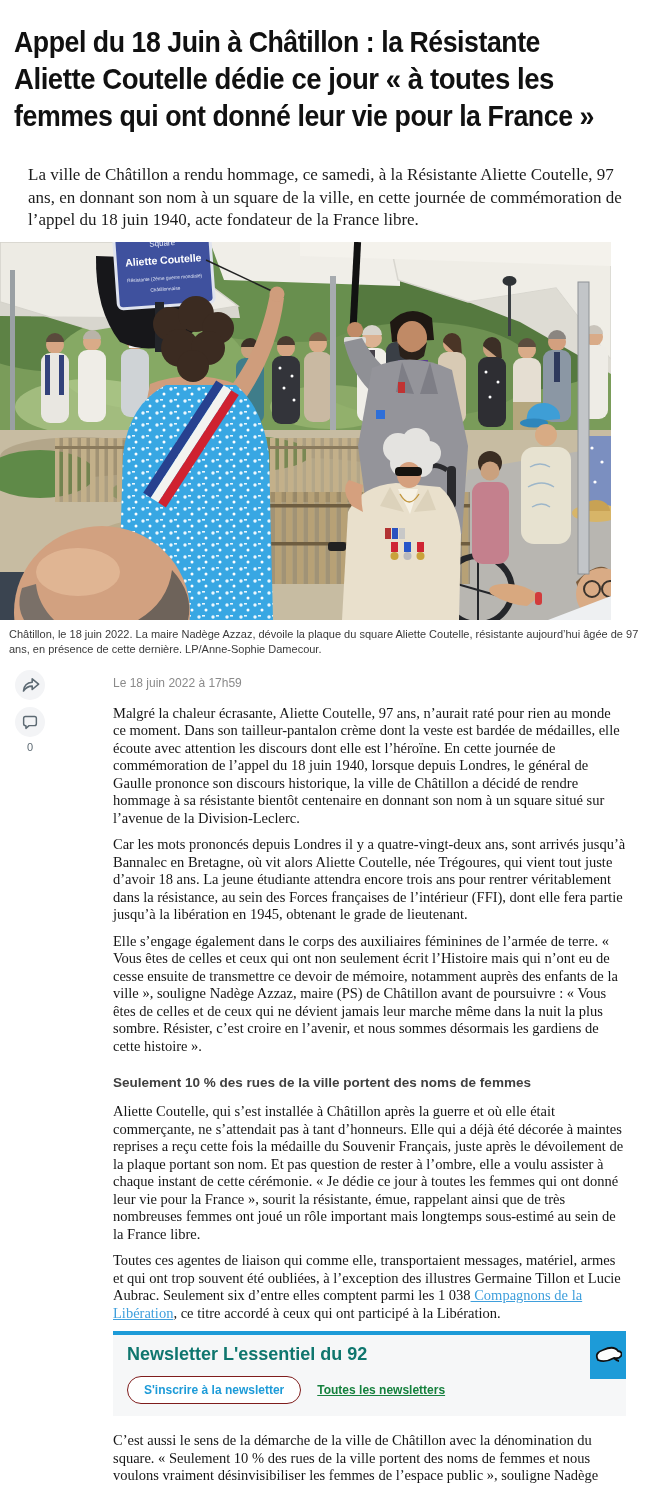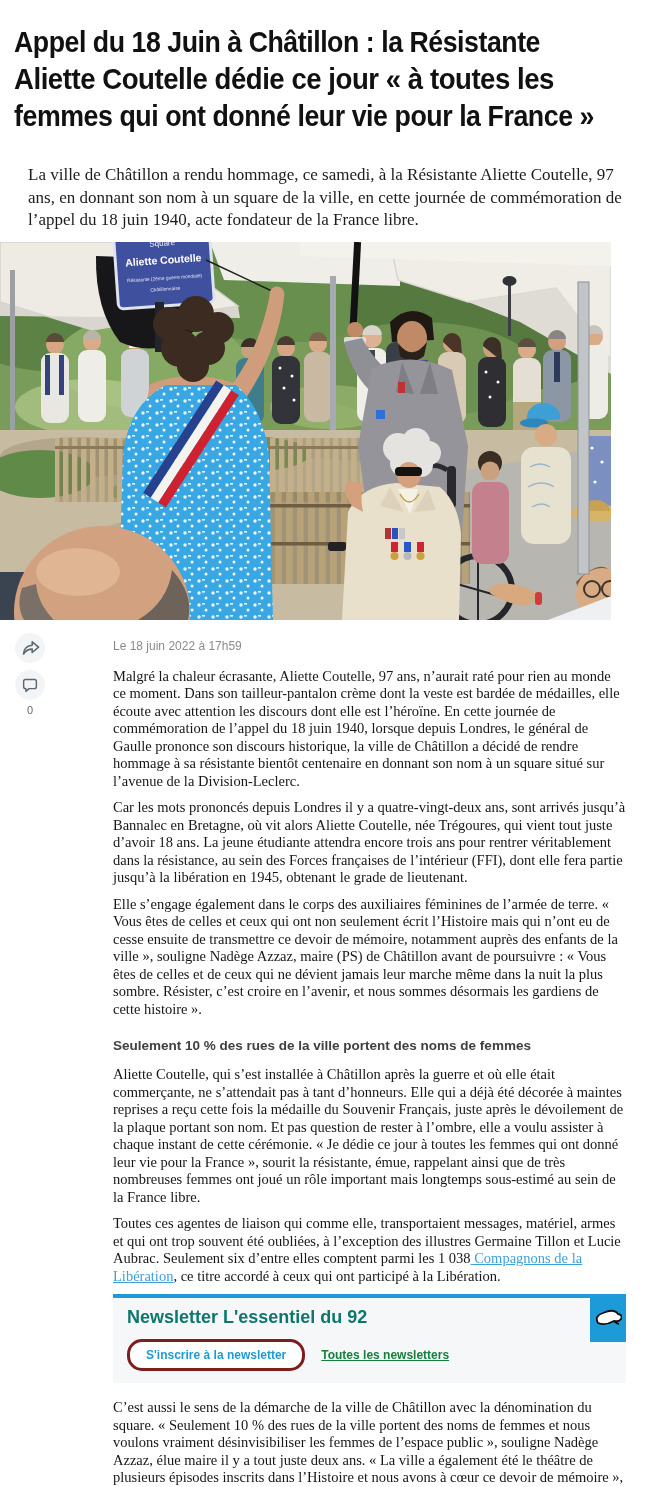--- a/index.html
+++ b/index.html
@@ -19,21 +19,21 @@
   .byline .author{text-decoration:underline;color:#1a1a1a;cursor:pointer;}
   .date{font-size:12px;color:#8a8a8a;margin-top:6px;}
   .content p{font-family:"Liberation Serif",serif;font-size:14.5px;line-height:17.5px;color:#161616;margin:0 0 9px;}
   .content p.first{margin-top:15px;}
   .sub-heading{font-size:13.5px;font-weight:700;color:#404040;margin:20px 0 13px;}
   .inline-link{color:#3f9fdc;text-decoration:underline;cursor:pointer;}
   .newsletter{position:relative;background:#f6f7f8;border-top:4px solid #1d9bd8;margin:6px 0 16px;padding:9px 50px 12px 14px;box-sizing:border-box;}
   .nl-title{font-size:18px;font-weight:700;color:#0f766e;}
   .nl-sub{font-size:12.5px;color:#55595e;margin-top:5px;}
   .nl-row{display:flex;align-items:center;gap:16px;margin-top:11px;}
-  .nl-btn{background:#fff;border:3px solid #7f1d1d;border-radius:15px;padding:6px 16px;color:#1d9bd8;font-size:12px;font-weight:700;font-family:"Liberation Sans",sans-serif;cursor:pointer;}
+  .nl-btn{background:#fff;border:1px solid #7f1d1d;border-radius:15px;padding:6px 16px;color:#1d9bd8;font-size:12px;font-weight:700;font-family:"Liberation Sans",sans-serif;cursor:pointer;}
   .nl-link{color:#15803d;font-size:12px;font-weight:700;text-decoration:underline;cursor:pointer;}
   .nl-art{position:absolute;top:0;right:0;width:36px;height:44px;background:#1d9bd8;display:flex;align-items:center;justify-content:center;}
 </style>
 </head>
 <body>
 
 <div class="page">
 
   <header>
     <svg width="628" height="112" viewBox="0 0 628 112" aria-hidden="false">
@@ -304,20 +304,21 @@
       <g>
         <rect x="0" y="330" width="72" height="48" fill="#3a4450"></rect>
         <ellipse cx="102" cy="370" rx="88" ry="86" fill="#d2a180"></ellipse>
         <ellipse cx="78" cy="330" rx="42" ry="24" fill="#e3b896" opacity="0.85"></ellipse>
         <path d="M172,328 Q194,352 188,378 L138,378 Q168,360 172,328 Z" fill="#6e635a"></path>
         <path d="M22,346 Q16,364 24,378 L54,378 Q38,362 36,342 Z" fill="#7a7068"></path>
       </g>
     </svg>
   </figure>
 
+  <div class="caption">Châtillon, le 18 juin 2022. La maire Nadège Azzaz, dévoile la plaque du square Aliette Coutelle, résistante aujourd’hui âgée de 97 ans, en présence de cette dernière. LP/Anne-Sophie Damecour.</div>
 
   <div class="article-grid">
     <div class="rail">
       <div class="icon-circle">
         <svg width="22" height="22" viewBox="0 0 22 22">
           <path d="M4.5 17 C5 11.5 8.5 8.6 13.2 8.3 L13.2 4.9 L19.6 10.2 L13.2 15.5 L13.2 12.1 C9.4 12 6.8 13.6 4.5 17 Z" fill="none" stroke="#5d6a73" stroke-width="1.6" stroke-linejoin="round"></path>
         </svg>
       </div>
       <div class="icon-circle">
         <svg width="20" height="20" viewBox="0 0 22 22">

